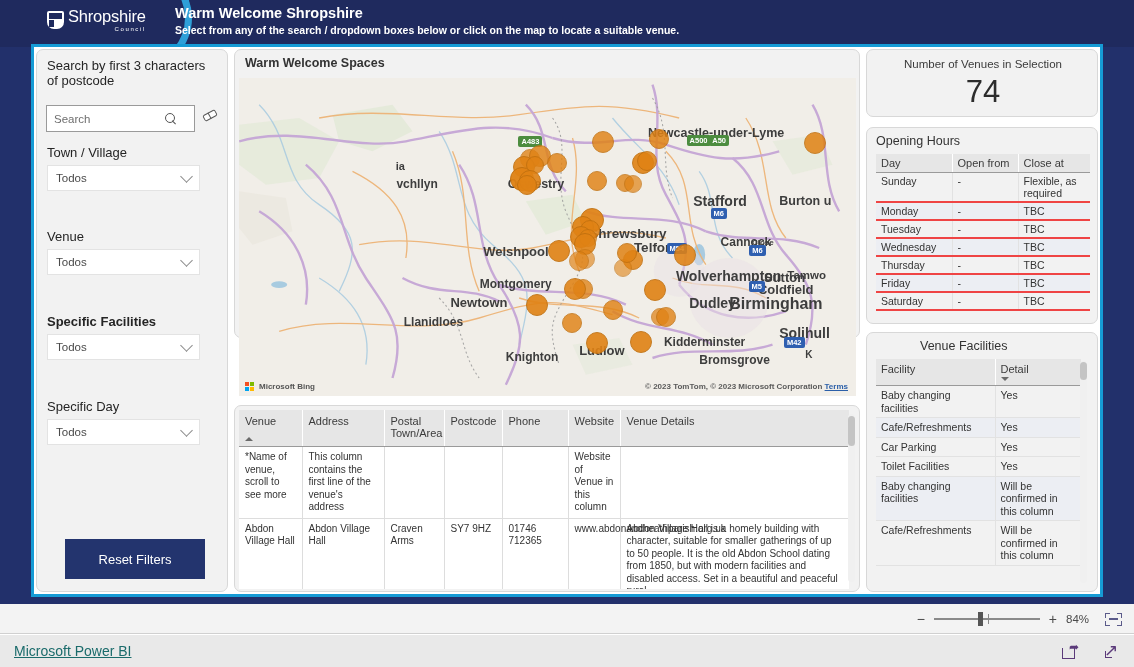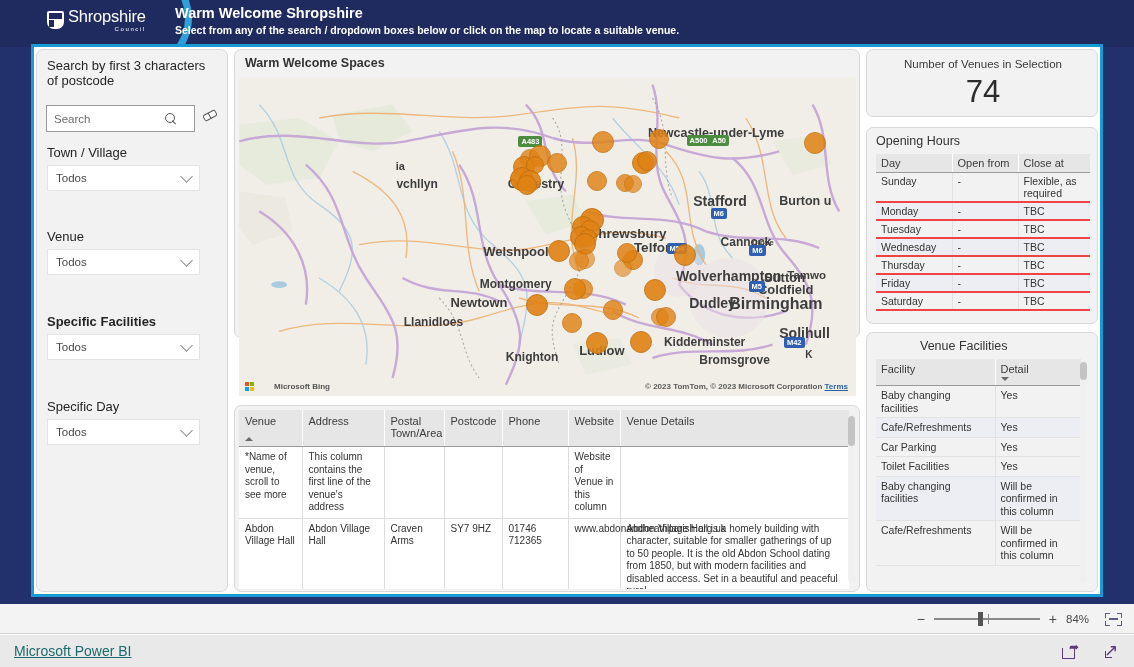--- a/index.html
+++ b/index.html
@@ -213,21 +213,21 @@
   .shield-green { background: #4c8c3f; }
   .shield-blue  { background: #2f5fb0; }
   .marker {
     position: absolute;
     border-radius: 50%;
     background: #e08214;
     border: 1px solid #c0700f;
   }
   .bing-logo {
     position: absolute; left: 6px; bottom: 5px;
-    display: flex; align-items: center; gap: 20px;
+    display: flex; align-items: center; gap: 5px;
     font-size: 8px; color: #555;
   }
   .bing-tile {
     width: 9px; height: 9px;
     background:
       linear-gradient(#f25022,#f25022) 0 0/4px 4px no-repeat,
       linear-gradient(#7fba00,#7fba00) 5px 0/4px 4px no-repeat,
       linear-gradient(#00a4ef,#00a4ef) 0 5px/4px 4px no-repeat,
       linear-gradient(#ffb900,#ffb900) 5px 5px/4px 4px no-repeat;
   }
@@ -433,20 +433,21 @@
         <span>Todos</span>
         <i class="chev"></i>
       </div>
 
       <div class="filter-label" style="left:10px; top:349px;">Specific Day</div>
       <div class="dropdown" style="top:369px;">
         <span>Todos</span>
         <i class="chev"></i>
       </div>
 
+      <button id="reset-filters">Reset Filters</button>
     </div>
 
     <div class="card" id="map-card">
       <div class="card-title" id="map-title">Warm Welcome Spaces</div>
       <div id="map-canvas">
         <svg class="map-svg" width="617" height="318" viewBox="0 0 925 477">
           <rect x="0" y="0" width="925" height="477" fill="#f1eee8"></rect>
 
           <path d="M0 70 L90 60 L150 95 L120 150 L40 160 L0 130 Z" fill="#e3e9d8" opacity="0.75"></path>
           <path d="M140 55 L230 40 L260 80 L200 110 L150 95 Z" fill="#e0e8d4" opacity="0.7"></path>

